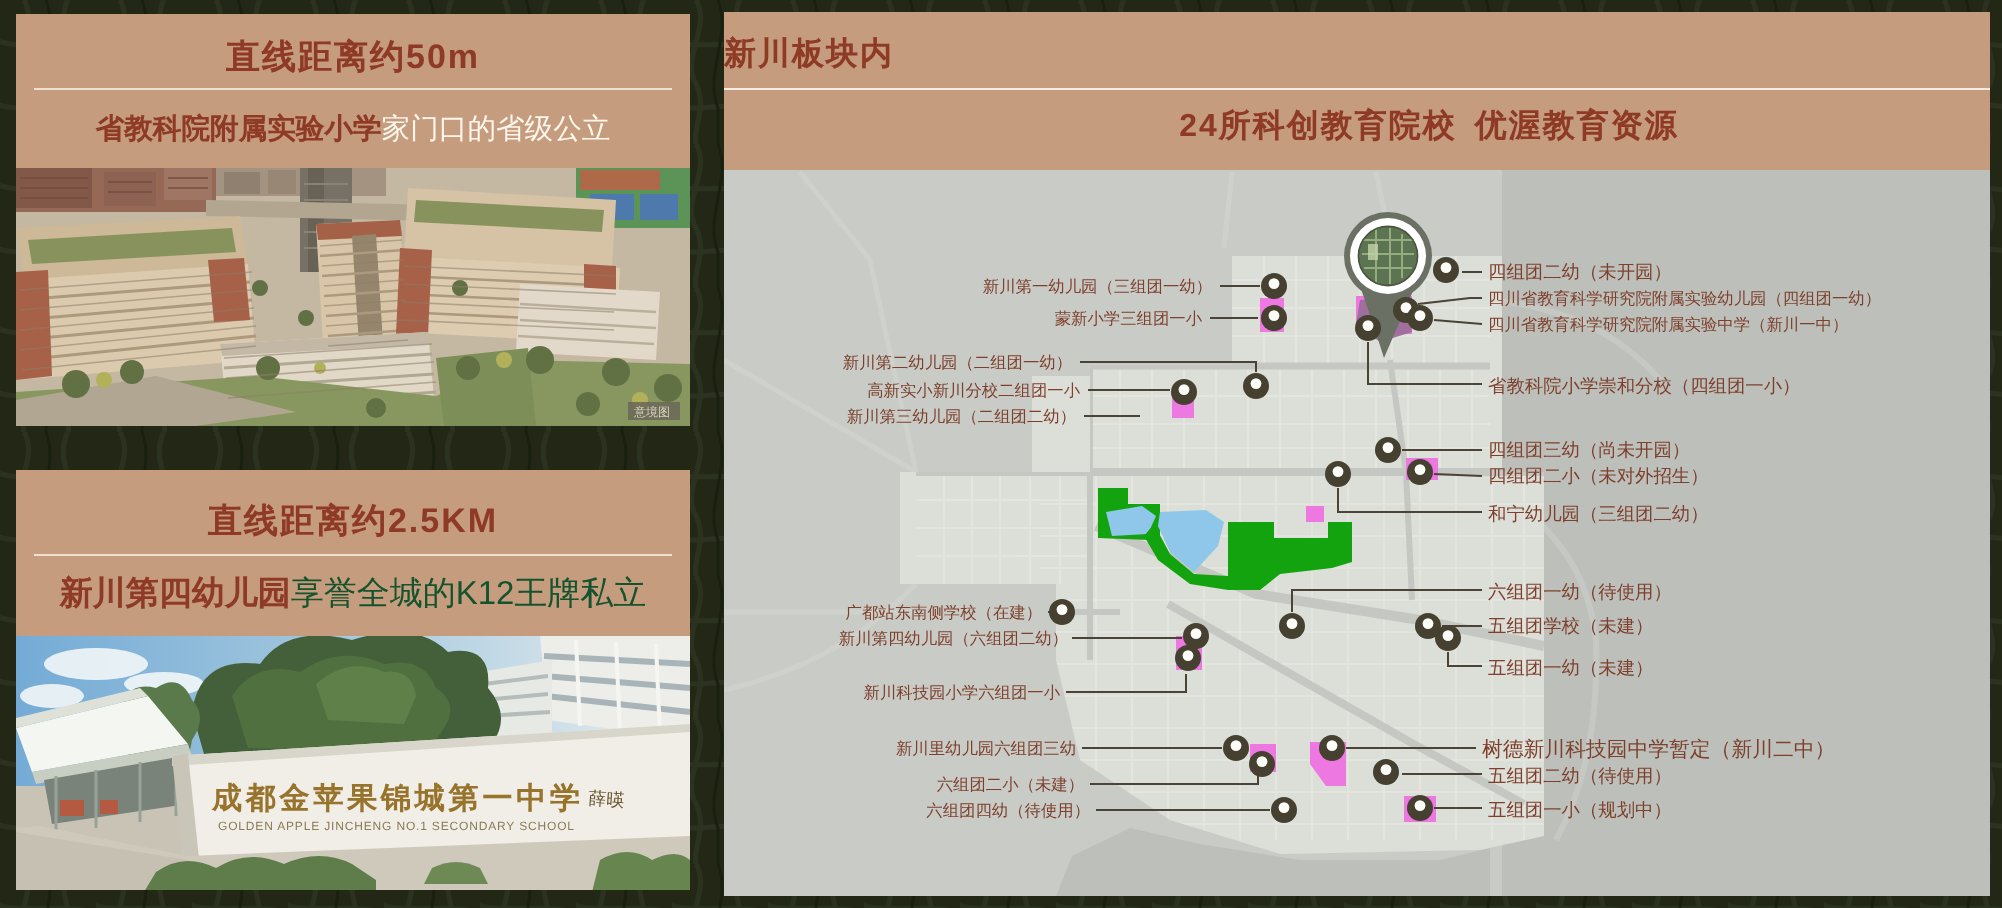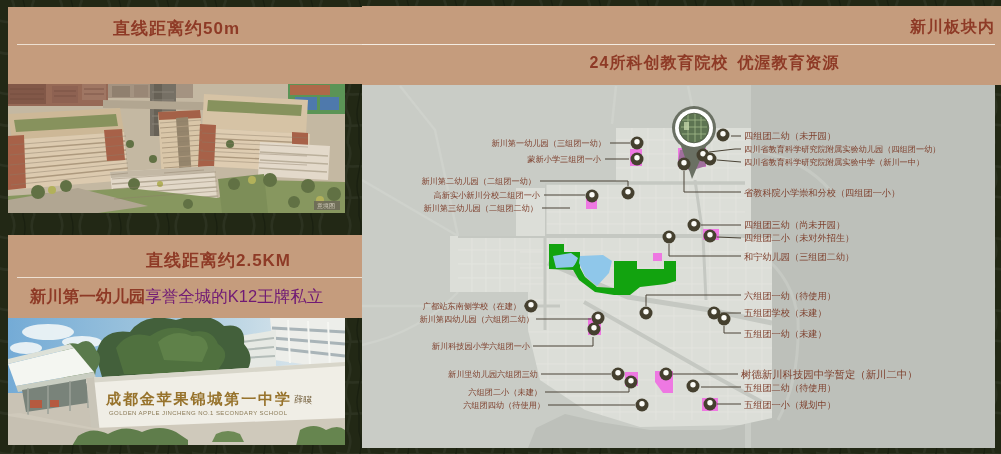--- a/index.html
+++ b/index.html
@@ -1,19 +1,19 @@
 <!DOCTYPE html>
 <html><head>
 <meta charset="utf-8">
 <style>
 html,body{margin:0;padding:0;}
 body{width:1001px;height:454px;position:relative;overflow:hidden;
   font-family:"Liberation Sans",sans-serif;background:#1d2315;}
 .abs{position:absolute;}
-.band{background:#c59c7d;padding-left:48px;}
+.band{background:#c59c7d;}
 .red{color:#8e3a26;}
 .sep{position:absolute;left:9px;right:9px;height:1px;background:#ede0d2;}
 </style>
 </head>
 <body>
 
 <div class="abs" id="bgpat" style="left:0;top:0;width:1001px;height:454px;">
 <svg width="1001" height="454">
   <defs>
     <pattern id="orn" width="48" height="72" patternUnits="userSpaceOnUse">
@@ -34,20 +34,21 @@
 </div>
 
 <div class="abs" style="left:8px;top:7px;width:337px;height:206px;">
 
   <div class="abs band" style="left:0;top:0;width:337px;height:77px;">
 
     <div class="abs red" style="left:0;top:10px;width:337px;text-align:center;font-size:17px;font-weight:bold;letter-spacing:1px;">直线距离约50m</div>
 
     <div class="sep" style="top:37px;"></div>
 
+    <div class="abs" style="left:0;top:48px;width:337px;text-align:center;font-size:14.3px;font-weight:bold;letter-spacing:0px;white-space:nowrap;"><span class="red">省教科院附属实验小学</span><span style="color:#fdf6ec;font-weight:normal;">家门口的省级公立</span></div>
   </div>
 
   <div class="abs" style="left:0;top:77px;width:337px;height:129px;overflow:hidden;">
     <svg width="337" height="129">
 
       <rect width="337" height="129" fill="#cfc8b6"></rect>
 
       <rect x="0" y="0" width="100" height="22" fill="#96685a"></rect>
       <rect x="0" y="0" width="38" height="20" fill="#7e5348"></rect>
       <rect x="44" y="2" width="26" height="17" fill="#8d6055"></rect>
@@ -155,25 +156,25 @@
       <rect x="306" y="117" width="26" height="9" fill="#6b6657" opacity="0.85"></rect>
       <text x="309" y="124" font-size="6" fill="#d8d2c2" font-family="&quot;Liberation Sans&quot;,sans-serif">意境图</text>
     </svg>
   </div>
 </div>
 
 <div class="abs" style="left:8px;top:235px;width:337px;height:211px;">
 
   <div class="abs band" style="left:0;top:0;width:337px;height:83px;">
 
-    <div class="abs red" style="left:0;top:14px;width:337px;text-align:center;font-size:17px;font-weight:bold;letter-spacing:1px;margin-left:42px;">直线距离约2.5KM</div>
+    <div class="abs red" style="left:0;top:14px;width:337px;text-align:center;font-size:17px;font-weight:bold;letter-spacing:1px;">直线距离约2.5KM</div>
 
     <div class="sep" style="top:42px;"></div>
 
-    <div class="abs" style="left:0;top:51px;width:337px;text-align:center;font-size:16.5px;font-weight:bold;white-space:nowrap;"><span class="red">新川第一幼儿园</span><span style="color:#701a75;font-weight:normal;">享誉全城的K12王牌私立</span></div>
+    <div class="abs" style="left:0;top:51px;width:337px;text-align:center;font-size:16.5px;font-weight:bold;white-space:nowrap;"><span class="red">新川第四幼儿园</span><span style="color:#14532d;font-weight:normal;">享誉全城的K12王牌私立</span></div>
   </div>
 
   <div class="abs" style="left:0;top:83px;width:337px;height:127px;overflow:hidden;">
     <svg width="337" height="128">
       <defs>
         <linearGradient id="sky2" x1="0" y1="0" x2="1" y2="0">
           <stop offset="0" stop-color="#74abd6"></stop>
             <stop offset="0.5" stop-color="#a6c9de"></stop>
             <stop offset="1" stop-color="#e9eef0"></stop>
         </linearGradient>
@@ -242,21 +243,21 @@
       <path d="M292,112 Q306,104 318,112 Q330,106 337,112 L337,128 L288,128 Z" fill="#66854f"></path>
       <path d="M208,116 Q220,110 232,116 L236,124 L204,124 Z" fill="#6d8a55"></path>
     </svg>
   </div>
 </div>
 
 <div class="abs" style="left:362px;top:6px;width:633px;height:442px;">
 
   <div class="abs band" style="left:0;top:0;width:633px;height:79px;">
 
-    <div class="abs red" style="left:0;top:11px;width:633px;text-align:right;font-size:16px;font-weight:bold;letter-spacing:1px;">新川板块内</div>
+    <div class="abs red" style="left:0;top:11px;width:633px;text-align:left;font-size:16px;font-weight:bold;letter-spacing:1px;">新川板块内</div>
 
     <div class="abs" style="left:0;top:38px;width:633px;height:1px;background:#f4ece2;"></div>
 
     <div class="abs red" style="left:0;top:47px;width:633px;text-align:center;font-size:16px;font-weight:bold;letter-spacing:1px;margin-left:36px;">24所科创教育院校 优渥教育资源</div>
   </div>
 
   <div class="abs" style="left:0;top:79px;width:633px;height:363px;">
     <svg id="mapsvg" width="633" height="363" viewBox="362 85 633 363" font-family="&quot;Liberation Sans&quot;,sans-serif">
       <defs>
         <clipPath id="devclip">

